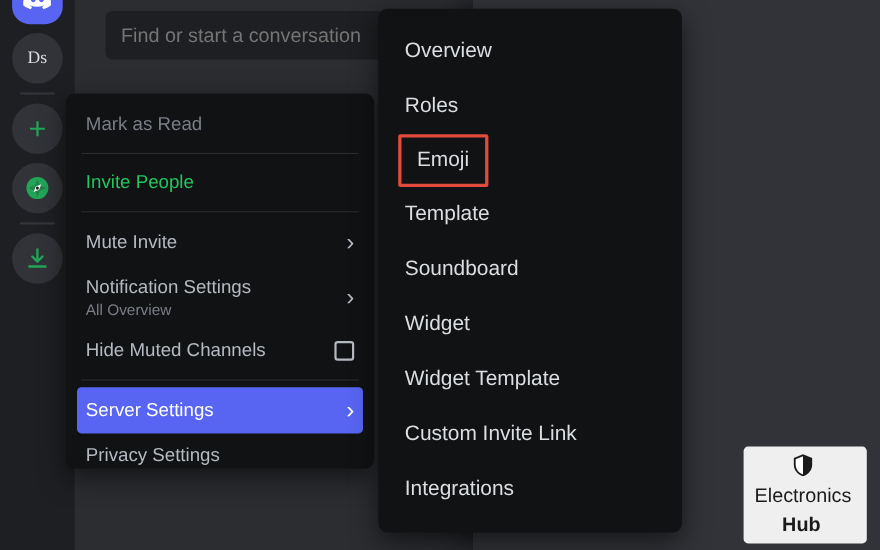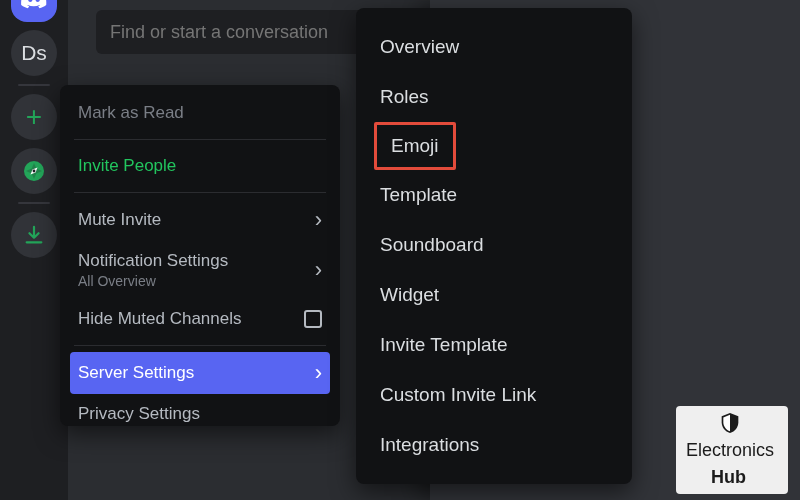--- a/index.html
+++ b/index.html
@@ -3,21 +3,21 @@
 <meta charset="utf-8">
 <style>
   * { box-sizing: border-box; margin: 0; padding: 0; }
   html, body { width: 800px; height: 500px; overflow: hidden; font-family: "gg sans", "Helvetica Neue", Helvetica, Arial, sans-serif; background: #1e1f22; }
   .app { display: flex; width: 100%; height: 100%; background: #313338; position: relative; }
 
   
   .server-rail { width: 68px; background: #1e1f22; display: flex; flex-direction: column; align-items: center; padding-top: 0; gap: 8px; }
   .rail-item { width: 46px; height: 46px; border-radius: 50%; background: #313338; display: flex; align-items: center; justify-content: center; color: #dbdee1; font-size: 16px; font-weight: 500; cursor: pointer; }
   .rail-item.home-active { border-radius: 16px; background: #5865f2; margin-top: -24px; }
-  .rail-item.ds-text { font-size: 21px; }
+  .rail-item.ds-text { font-size: 16px; font-family: Liberation Serif, serif; }
   .rail-plus { color: #23a559; font-size: 28px; font-weight: 300; }
   .rail-compass { color: #23a559; }
   .rail-download { color: #23a559; }
 
   .rail-sep { width: 32px; height: 2px; background: #35363c; border-radius: 1px; }
 
   
   .main-col { flex: 1; background: #2b2d31; position: relative; }
   .search-wrap { padding: 10px 18px 10px 28px; }
   .search-box { background: #1e1f22; border-radius: 6px; height: 44px; display: flex; align-items: center; padding: 0 14px; }
@@ -46,21 +46,21 @@
   .ctx-stack { display: flex; flex-direction: column; align-items: flex-start; }
   .ctx-row { display:flex; align-items:center; justify-content:space-between; }
   .chev { color: #b5bac1; font-size: 22px; font-weight: 300; line-height: 1; }
   .ctx-item.active .chev { color: #fff; }
   .chk { width: 18px; height: 18px; border: 2px solid #b5bac1; border-radius: 3px; }
 
   
   .sub-menu {
     position: absolute;
     top: 8px;
-    left: 356px;
+    left: 344px;
     width: 276px;
     background: #111214;
     border-radius: 8px;
     box-shadow: 0 8px 24px rgba(0,0,0,0.55);
     padding: 14px 18px;
     z-index: 10;
   }
   .sub-item { color: #dbdee1; font-size: 19px; padding: 14px 6px; cursor: pointer; border-radius: 4px; }
   .sub-item.hl { display: inline-block; padding: 8px 12px; margin: 4px 0; }
   .hl-box { border: 3px solid #e24b3b; border-radius: 2px; padding: 6px 14px; display:inline-block; }
@@ -167,21 +167,21 @@
     <div class="sub-item">Overview</div>
     <div class="sub-item">Roles</div>
     <div>
       <span class="hl-box">
         <span class="sub-item hl" style="padding:0;text-align:right;">Emoji</span>
       </span>
     </div>
     <div class="sub-item">Template</div>
     <div class="sub-item">Soundboard</div>
     <div class="sub-item">Widget</div>
-    <div class="sub-item">Invite Template</div>
+    <div class="sub-item">Widget Template</div>
     <div class="sub-item">Custom Invite Link</div>
     <div class="sub-item">Integrations</div>
   </div>
 
   <div class="watermark">
     <svg class="shield" viewBox="0 0 24 26">
       <path fill="#1b1b1b" d="M12 1l10 4v7c0 6-4 11-10 13C6 23 2 18 2 12V5l10-4z"></path>
       <path fill="#fff" d="M12 1v24C6 23 2 18 2 12V5l10-4z" opacity="0"></path>
       <path fill="#fff" d="M12 3.2L4 6.3v5.7c0 5 3.3 9.2 8 11V3.2z"></path>
     </svg>

